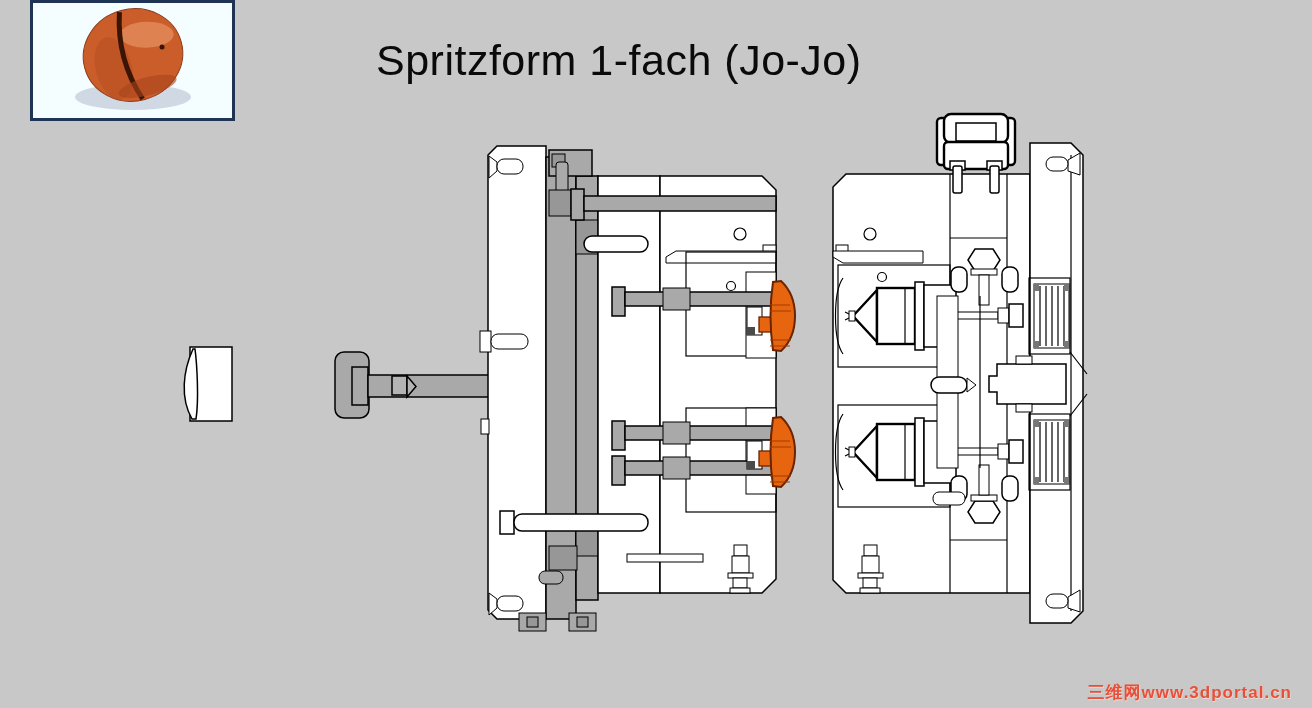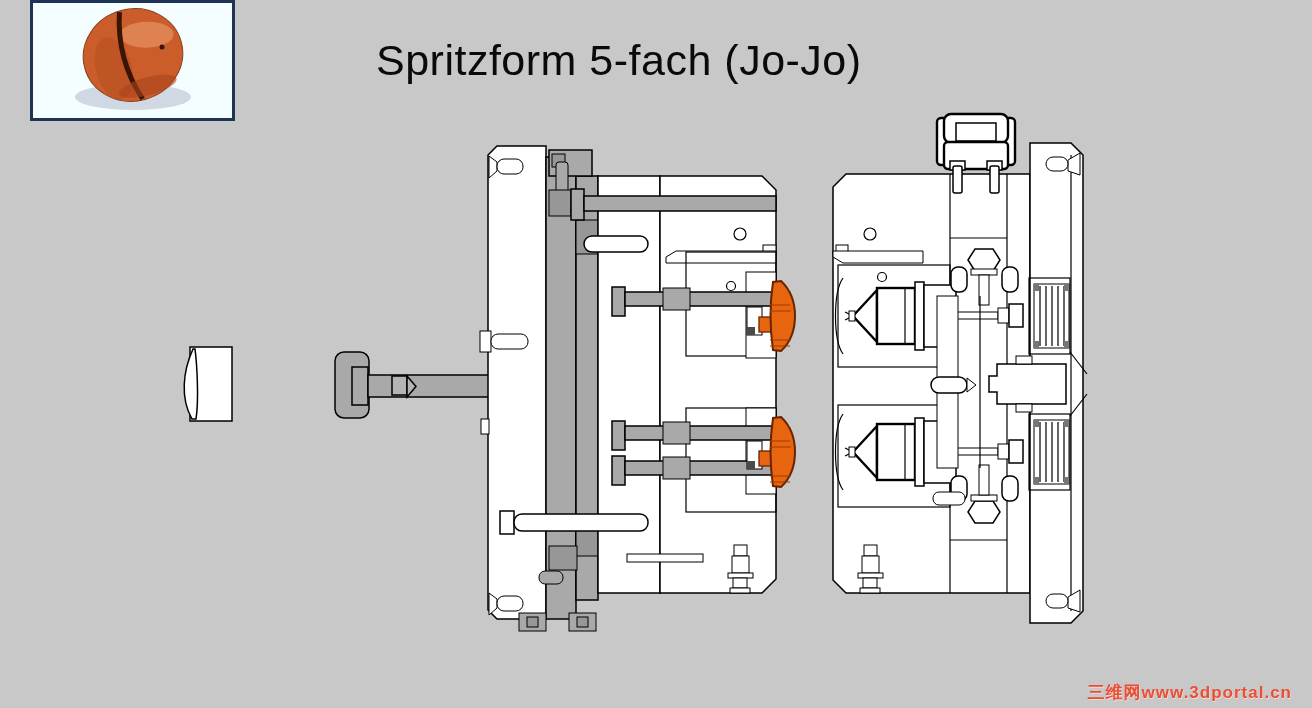--- a/index.html
+++ b/index.html
@@ -56,21 +56,21 @@
       <ellipse rx="50" ry="46" fill="#CB5D2B" stroke="#8C3A14" stroke-width="1"></ellipse>
       <ellipse cx="-22" cy="8" rx="18" ry="32" fill="#B44E20" opacity="0.5"></ellipse>
       <ellipse cx="14" cy="-20" rx="27" ry="13" transform="rotate(14)" fill="#E28858" opacity="0.85"></ellipse>
       <path d="M-2,-45 C-12,-15 -12,15 -2,45" stroke="#3A1404" stroke-width="5" fill="none"></path>
       <ellipse cx="6" cy="34" rx="30" ry="9" fill="#A8441C" opacity="0.6"></ellipse>
     </g>
     <circle cx="129" cy="44" r="2.5" fill="#3A1404"></circle>
   </svg>
 </div>
 
-<div class="slide-title">Spritzform 5-fach (Jo-Jo)</div>
+<div class="slide-title">Spritzform 1-fach (Jo-Jo)</div>
 
 <svg class="scene" viewBox="0 0 1312 708">
 
   <g>
     <rect x="190" y="347" width="42" height="74" class="w"></rect>
     <path d="M193,349 C183,371 180,398 192,419 L196,419 C199,400 197,364 195,349 Z" class="w"></path>
   </g>
 
   <g>
     <rect x="335" y="352" width="34" height="66" rx="9" class="g" stroke-width="2"></rect>

